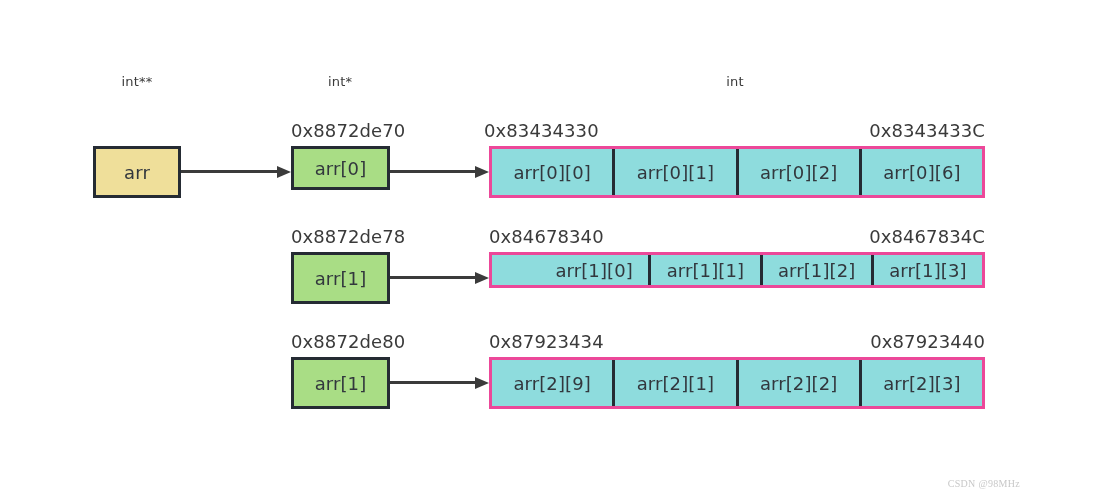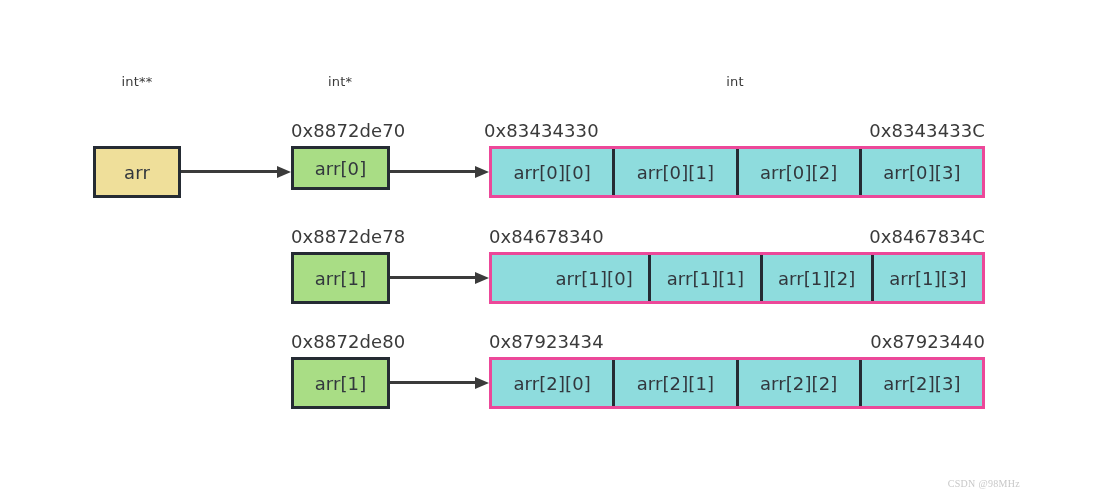--- a/index.html
+++ b/index.html
@@ -125,46 +125,46 @@
       <div class="head" style="left: 96px; border-left-color: rgb(59, 59, 59);"></div>
     </div>
     <div class="addr" style="left: 291px; top: 120px;">0x8872de70</div>
     <div class="box green" style="left: 291px; top: 146px; width: 99px; height: 44px; background: rgb(169, 221, 133);">arr[0]</div>
     <div class="addr" style="left: 484px; top: 120px;">0x83434330</div>
     <div class="addr right" style="left: 985px; top: 120px;">0x8343433C</div>
     <div class="strip" style="left: 489px; top: 146px; width: 496px; height: 52px; background: rgb(142, 220, 221);">
       <div class="cell">arr[0][0]</div>
       <div class="cell">arr[0][1]</div>
       <div class="cell">arr[0][2]</div>
-      <div class="cell">arr[0][3]</div>
+      <div class="cell">arr[0][6]</div>
     </div>
     <div class="arrow" style="left: 390px; top: 166px; width: 99px;">
       <div class="shaft" style="width: 86px; background: rgb(59, 59, 59);"></div>
       <div class="head" style="left: 85px; border-left-color: rgb(59, 59, 59);"></div>
     </div>
     <div class="addr" style="left: 291px; top: 226px;">0x8872de78</div>
     <div class="box green" style="left: 291px; top: 252px; width: 99px; height: 52px; background: rgb(169, 221, 133);">arr[1]</div>
     <div class="addr" style="left: 489px; top: 226px;">0x84678340</div>
     <div class="addr right" style="left: 985px; top: 226px;">0x8467834C</div>
-    <div class="strip" style="left: 489px; top: 252px; width: 496px; height: 52px; background: rgb(142, 220, 221); padding-left: 48px;">
+    <div class="strip" style="left: 489px; top: 252px; width: 496px; height: 36px; background: rgb(142, 220, 221); padding-left: 48px;">
       <div class="cell">arr[1][0]</div>
       <div class="cell">arr[1][1]</div>
       <div class="cell">arr[1][2]</div>
       <div class="cell">arr[1][3]</div>
     </div>
     <div class="arrow" style="left: 390px; top: 272px; width: 99px;">
       <div class="shaft" style="width: 86px; background: rgb(59, 59, 59);"></div>
       <div class="head" style="left: 85px; border-left-color: rgb(59, 59, 59);"></div>
     </div>
     <div class="addr" style="left: 291px; top: 331px;">0x8872de80</div>
     <div class="box green" style="left: 291px; top: 357px; width: 99px; height: 52px; background: rgb(169, 221, 133);">arr[1]</div>
     <div class="addr" style="left: 489px; top: 331px;">0x87923434</div>
     <div class="addr right" style="left: 985px; top: 331px;">0x87923440</div>
     <div class="strip" style="left: 489px; top: 357px; width: 496px; height: 52px; background: rgb(142, 220, 221);">
-      <div class="cell">arr[2][0]</div>
+      <div class="cell">arr[2][9]</div>
       <div class="cell">arr[2][1]</div>
       <div class="cell">arr[2][2]</div>
       <div class="cell">arr[2][3]</div>
     </div>
     <div class="arrow" style="left: 390px; top: 377px; width: 99px;">
       <div class="shaft" style="width: 86px; background: rgb(59, 59, 59);"></div>
       <div class="head" style="left: 85px; border-left-color: rgb(59, 59, 59);"></div>
     </div>
     <div class="watermark" style="left: 1020px; top: 478px; transform: translateX(-100%);">CSDN @98MHz</div>
 </div>

